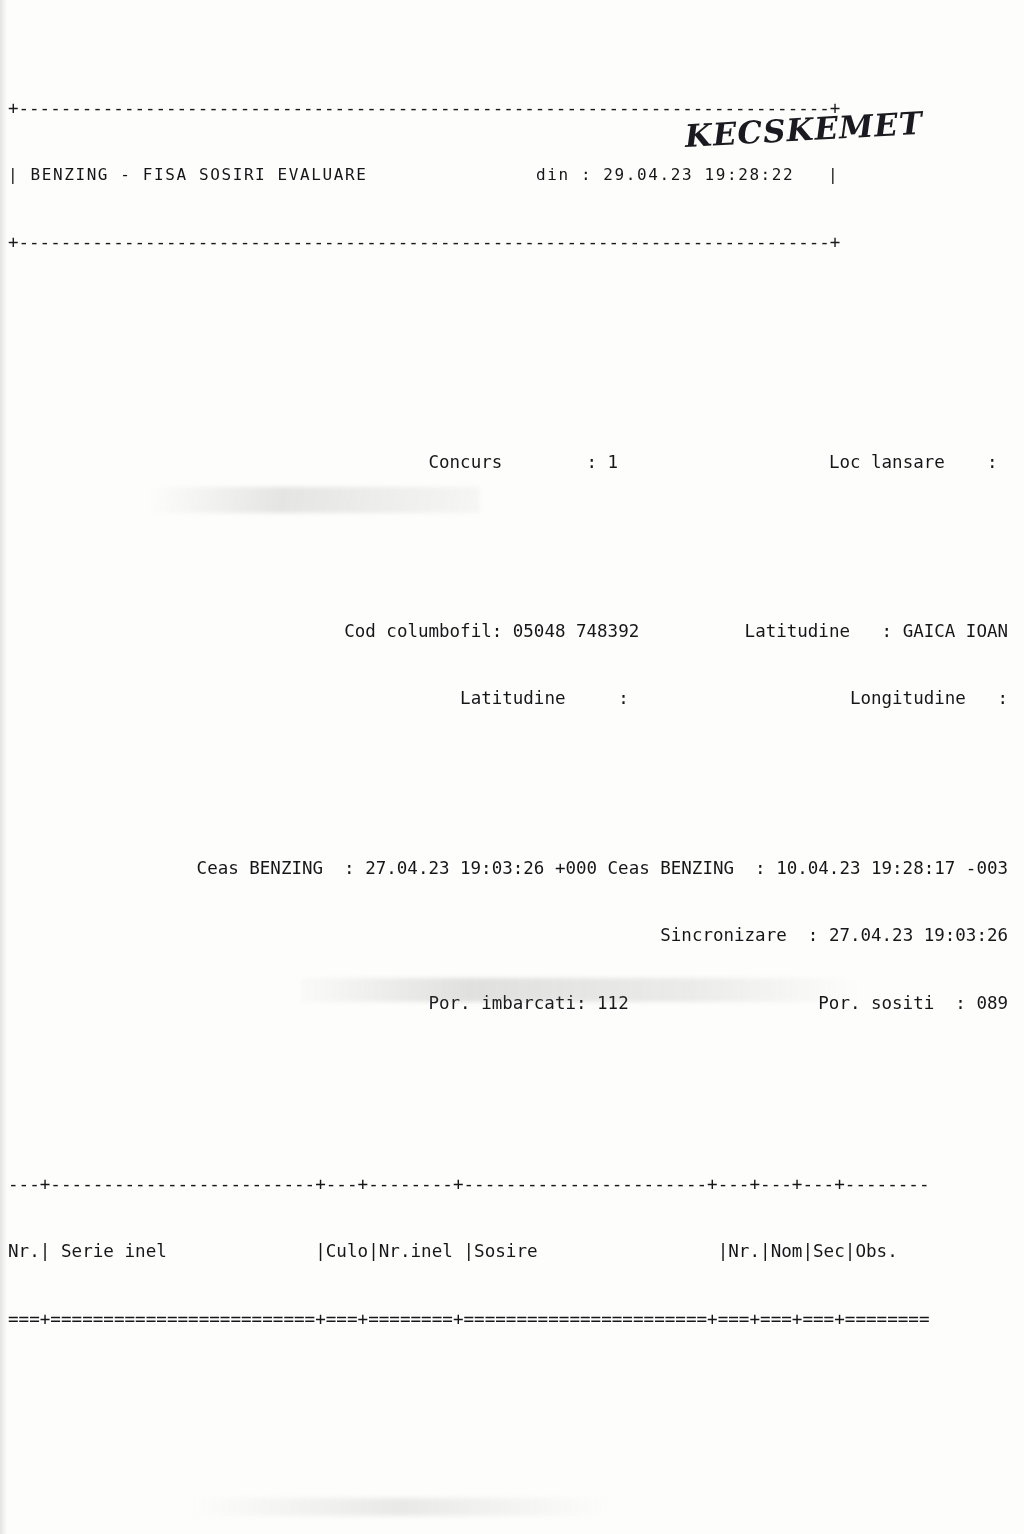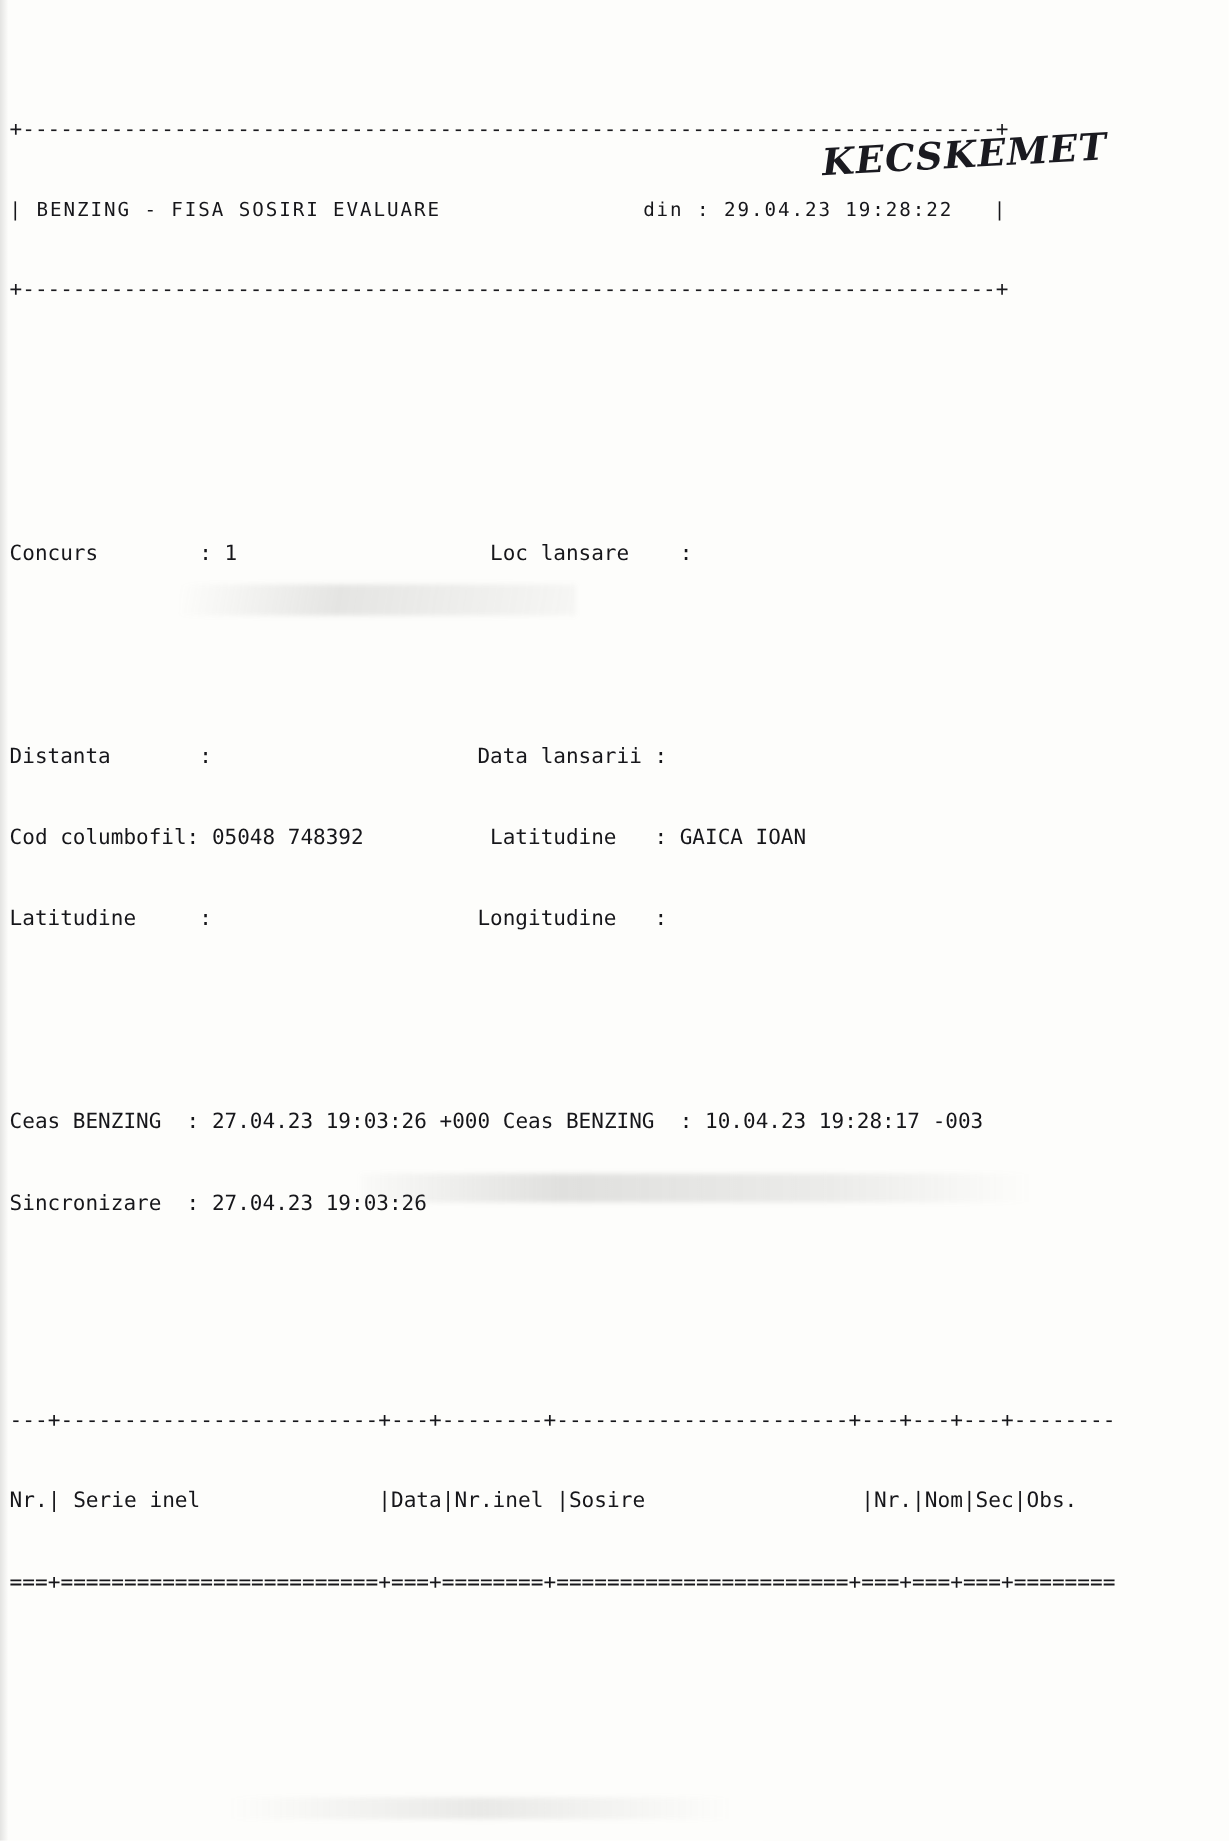--- a/index.html
+++ b/index.html
@@ -43,20 +43,21 @@
     font-size: 16px;
     letter-spacing: 1.6px;
   }
   .meta {
     position: relative;
     margin-top: 6px;
   }
   .metarow {
     white-space: pre;
     height: 22.6px;
+    text-align: right;
   }
   .gap {
     height: 11px;
   }
   .tbl {
     white-space: pre;
     font-size: 17.6px;
     line-height: 22.55px;
   }
   .tbl .row { white-space: pre; }
@@ -123,33 +124,33 @@
     <div class="title-line"><span>| </span><span>BENZING - FISA SOSIRI EVALUARE</span><span>               </span><span>din :</span><span> </span><span>29.04.23 19:28:22</span><span>   |</span></div>
     <div class="rule">+-----------------------------------------------------------------------------+</div>
 
     <div class="gap"></div>
 
     <div class="meta">
       <div class="metarow"><span>Concurs</span><span>        : </span><span>1</span><span>                    </span><span>Loc lansare</span><span>    : </span></div>
 
       <div class="gap"></div>
 
-      <div class="metarow"><span>Distanta</span><span>       :                     </span><span>Data lansarii :</span></div>
       <div class="metarow"><span>Cod columbofil:</span><span> </span><span>05048 748392</span><span>          </span><span>Latitudine</span><span>   : </span><span>GAICA IOAN</span></div>
       <div class="metarow"><span>Latitudine</span><span>     :                     </span><span>Longitudine</span><span>   :</span></div>
 
       <div class="gap"></div>
 
       <div class="metarow"><span>Ceas BENZING</span><span>  : </span><span>27.04.23 19:03:26</span><span> </span><span>+000</span><span> </span><span>Ceas BENZING</span><span>  : </span><span>10.04.23 19:28:17</span><span> </span><span>-003</span></div>
       <div class="metarow"><span>Sincronizare</span><span>  : </span><span>27.04.23 19:03:26</span></div>
+      <div class="metarow"><span>Por. imbarcati:</span><span> </span><span>112</span><span>                  </span><span>Por. sositi</span><span>  : </span><span>089</span></div>
     </div>
 
     <div class="tbl">
       <div class="row">---+-------------------------+---+--------+-----------------------+---+---+---+--------</div>
-      <div class="row">Nr.| Serie inel              |Data|Nr.inel |Sosire                 |Nr.|Nom|Sec|Obs.</div>
+      <div class="row">Nr.| Serie inel              |Culo|Nr.inel |Sosire                 |Nr.|Nom|Sec|Obs.</div>
       <div class="row">===+=========================+===+========+=======================+===+===+===+========</div>
       
       
     </div>
 
     
 
   </div>
 
   <div class="handwriting">KECSKEMET</div>

